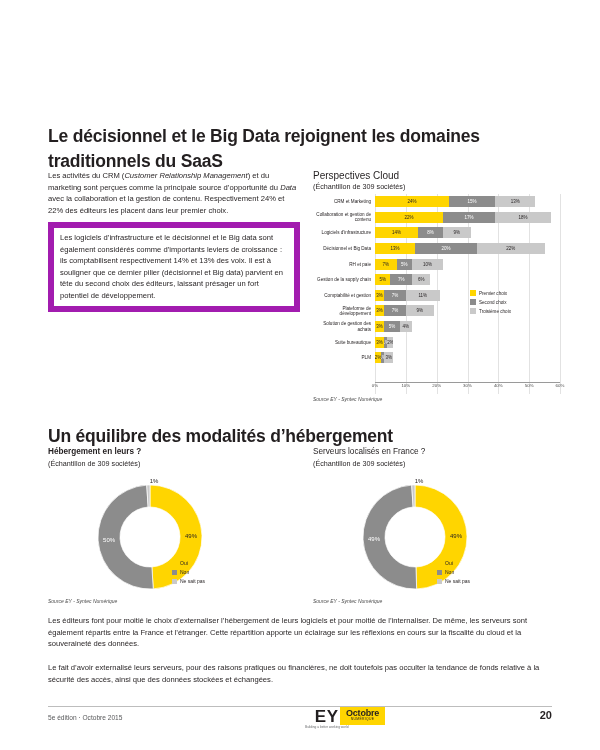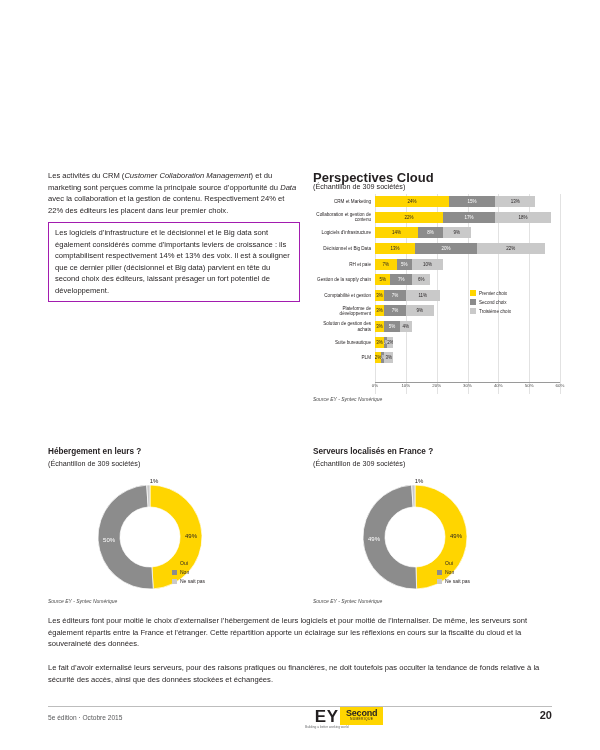--- a/index.html
+++ b/index.html
@@ -38,31 +38,31 @@
   .body-text {
     position: absolute;
     font-size: 7.6px;
     line-height: 1.52;
     color: #231f20;
     text-align: left;
   }
   #intro-p1 { left: 48px; top: 170px; width: 252px; }
   #intro-p2 { left: 48px; top: 222px; width: 252px; }
   .boxed {
-    border: 1px solid #a21caf;
+    border: 6px solid #a21caf;
     padding: 4px 6px 5px 6px;
     box-sizing: border-box;
   }
   em { font-style: italic; }
 
   
   .chart-heading {
     position: absolute;
-    font-size: 13px;
-    font-weight: bold;
+    font-size: 10px;
+    font-weight: normal;
     color: #231f20;
   }
   .chart-sub {
     position: absolute;
     font-size: 7.2px;
     color: #231f20;
   }
   #c1-title { left: 313px; top: 170px; }
   #c1-sub   { left: 313px; top: 182px; }
 
@@ -161,21 +161,21 @@
     position: absolute;
     font-size: 5px;
     font-style: italic;
     color: #4d4d4d;
   }
   #c1-source { left: 313px; top: 396px; }
 
   
   #d1-title { left: 48px; top: 447px; font-size: 8.2px; font-weight: bold;}
   #d1-sub   { left: 48px; top: 459px; }
-  #d2-title { left: 313px; top: 447px; font-size: 8.2px; font-weight: bold;}
+  #d2-title { left: 313px; top: 447px; font-size: 8.2px; font-weight: normal;}
   #d2-sub   { left: 313px; top: 459px; }
 
   .donut-wrap {
     position: absolute;
     width: 120px;
     height: 120px;
   }
   #donut1 { left: 90px; top: 477px; }
   #donut2 { left: 355px; top: 477px; }
 
@@ -250,22 +250,23 @@
     color: #231f20;
     line-height: 1.1;
     letter-spacing: 0.3px;
   }
 </style>
 </head>
 <body>
 
 <div class="page">
 
-
-  <div class="body-text" id="intro-p1">Les activités du CRM (<em>Customer Collaboration Management</em>) et du marketing sont perçues comme la principale source d’opportunité du <em>Data</em> avec la collaboration et la gestion de contenu. Respectivement 24% et 22% des éditeurs les placent dans leur premier choix.</div>
+  <h1 class="h1" id="title-1">Le décisionnel et le Big Data rejoignent les domaines traditionnels du SaaS</h1>
+
+  <div class="body-text" id="intro-p1">Les activités du CRM (<em>Customer Relationship Management</em>) et du marketing sont perçues comme la principale source d’opportunité du <em>Data</em> avec la collaboration et la gestion de contenu. Respectivement 24% et 22% des éditeurs les placent dans leur premier choix.</div>
   <div class="body-text boxed" id="intro-p2">Les logiciels d’infrastructure et le décisionnel et le Big data sont également considérés comme d’importants leviers de croissance : ils comptabilisent respectivement 14% et 13% des voix. Il est à souligner que ce dernier pilier (décisionnel et Big data) parvient en tête du second choix des éditeurs, laissant présager un fort potentiel de développement.</div>
 
   <div class="chart-heading" id="c1-title">Perspectives Cloud</div>
   <div class="chart-sub" id="c1-sub">(Échantillon de 309 sociétés)</div>
 
   <div id="chart1">
     <div id="c1-grid" style="position:absolute;left:62px;top:0;right:0;bottom:0;">
         <div class="grid-line" style="left: 0px;"></div>
         <div class="grid-line" style="left: 30.8333px;"></div>
         <div class="grid-line" style="left: 61.6667px;"></div>
@@ -387,20 +388,21 @@
         <span>Second choix</span>
       </div>
       <div class="legend-item">
         <span class="legend-swatch" style="background: rgb(201, 201, 201);"></span>
         <span>Troisième choix</span>
       </div>
     </div>
 
   <div class="source" id="c1-source">Source EY - Syntec Numérique</div>
 
+  <h1 class="h1" id="title-2">Un équilibre des modalités d’hébergement</h1>
 
   <div class="chart-heading" id="d1-title">Hébergement en leurs ?</div>
   <div class="chart-sub" id="d1-sub">(Échantillon de 309 sociétés)</div>
   <div class="chart-heading" id="d2-title">Serveurs localisés en France ?</div>
   <div class="chart-sub" id="d2-sub">(Échantillon de 309 sociétés)</div>
 
   <div class="donut-wrap" id="donut1"><svg width="120" height="120" viewBox="0 0 120 120">
         <path d="M 60 8 A 52 52 0 0 1 63.2651070155243 111.89738987827012 L 61.88371558587941 89.94080185284815 A 30 30 0 0 0 60 30 Z" fill="#ffd500" stroke="#ffffff" stroke-width="0.7"></path>
         <text x="100.979768974995" y="60.71215887779674" text-anchor="middle" font-size="6" font-family="&quot;Liberation Sans&quot;, sans-serif" fill="#231f20">49%</text>
         <path d="M 63.2651070155243 111.89738987827012 A 52 52 0 0 1 56.734892984475664 8.102610121729882 L 58.11628441412058 30.059198147151854 A 30 30 0 0 0 61.88371558587941 89.94080185284815 Z" fill="#8c8c8c" stroke="#ffffff" stroke-width="0.7"></path>
@@ -452,18 +454,18 @@
   <div class="body-text" id="bottom-p2">Le fait d’avoir externalisé leurs serveurs, pour des raisons pratiques ou financières, ne doit toutefois pas occulter la tendance de fonds relative à la sécurité des accès, ainsi que des données stockées et échangées.</div>
   <div class="body-text" id="bottom-p1">Les éditeurs font pour moitié le choix d’externaliser l’hébergement de leurs logiciels et pour moitié de l’internaliser. De même, les serveurs sont également répartis entre la France et l’étranger. Cette répartition apporte un éclairage sur les réflexions en cours sur la fiscalité du cloud et la souveraineté des données.</div>
 
   <div id="footer-rule"></div>
   <div id="footer-left">5e édition · Octobre 2015</div>
   <div id="logo-ey">
     <div class="ey-mark">EY</div>
     <div class="ey-tag">Building a better working world</div>
   </div>
   <div id="logo-syntec">
-    <div class="sy-main">Second</div>
+    <div class="sy-main">Octobre</div>
     <div class="sy-sub">NUMÉRIQUE</div>
   </div>
   <div id="page-number">20</div>
 
 </div>
 
 </body></html>

